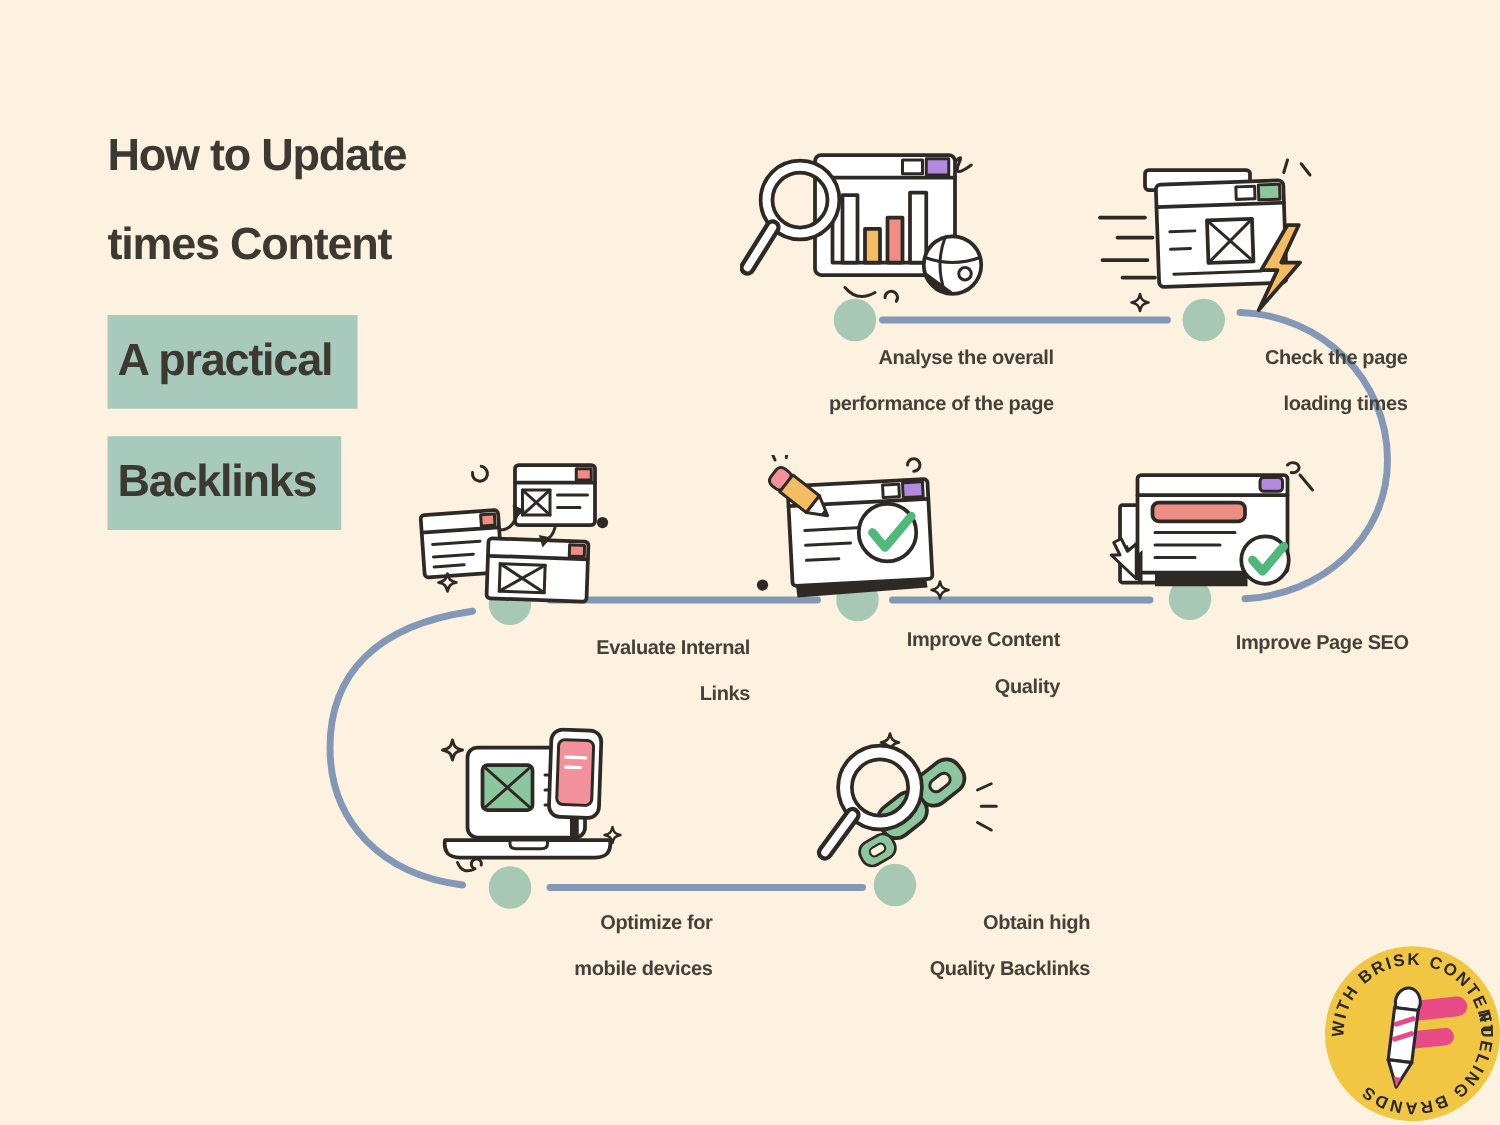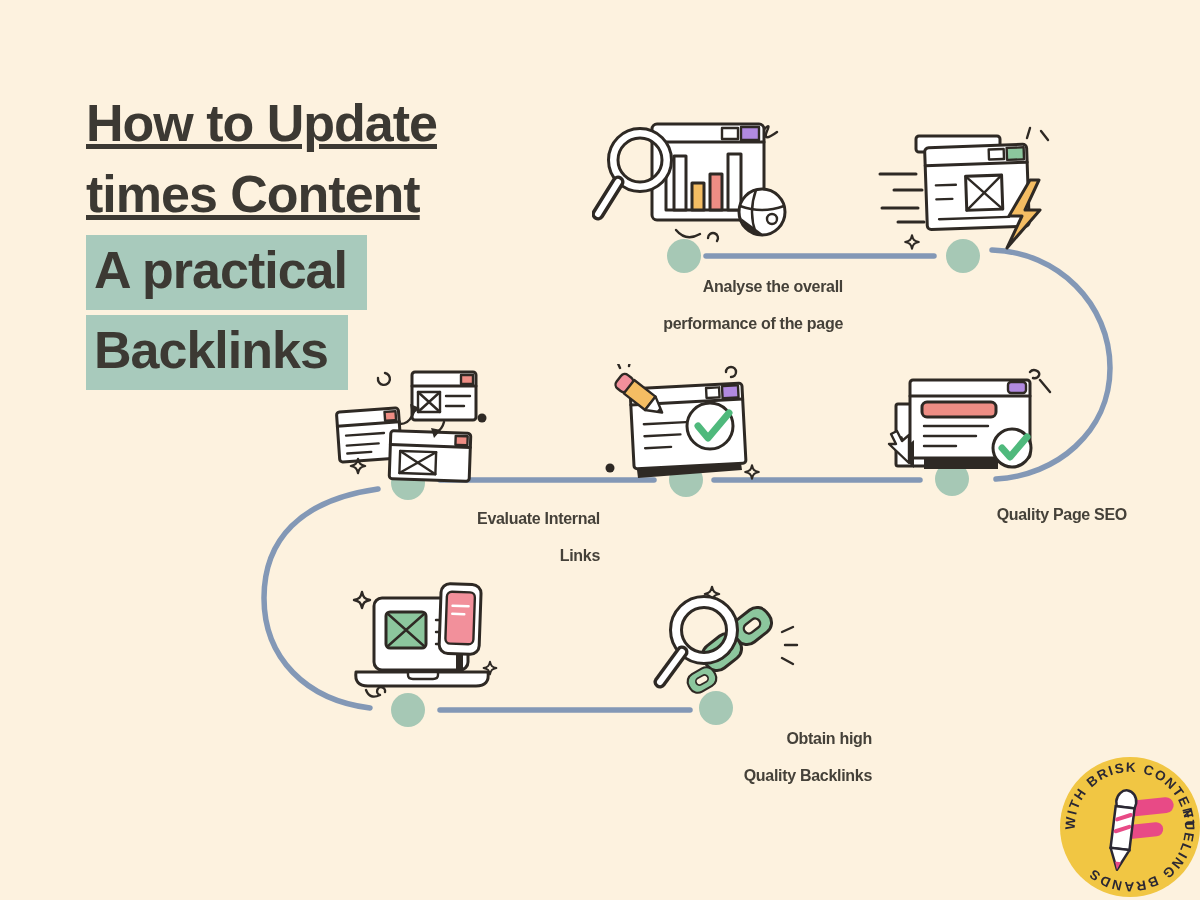--- a/index.html
+++ b/index.html
@@ -8,22 +8,22 @@
     --outline:#2e2924; --orange:#f4bd63; --coral:#ee8d84; --sage:#8cc69d;
     --check:#4fb97c; --purple:#b18ae0; --rose:#f2909b;
     --badge_yellow:#f1c643; --badge_pink:#e84a86; --badge_ink:#2b2833;
   }
   html,body{margin:0;padding:0;}
   body{width:1200px;height:900px;overflow:hidden;background:var(--background);
        font-family:"Liberation Sans", sans-serif;}
   .canvas{position:relative;width:1200px;height:900px;background:var(--background);}
 
   .title{position:absolute;left:86px;top:88px;}
-  .t-line{font-size:52px;line-height:71px;font-weight:700;color:var(--title_ink);letter-spacing:-1px;text-decoration:underline;}
-  .hl{display:inline-block;background:var(--highlight);padding:0 20px 4px 8px;margin-top:5px;}
+  .t-line{font-size:36px;line-height:71px;font-weight:700;color:var(--title_ink);letter-spacing:-1px;}
+  .hl{display:inline-block;background:var(--highlight);padding:0 20px 4px 8px;margin-top:22px;}
 
   .connector{position:absolute;left:0;top:0;}
   .connector path{stroke:var(--connector);stroke-width:5.5;fill:none;stroke-linecap:round;}
   .node{fill:var(--node);}
 
   .step-label{position:absolute;width:320px;text-align:right;white-space:pre-line;
     font-size:16px;line-height:37px;font-weight:700;color:var(--label_ink);letter-spacing:-0.3px;}
 
   .icon{position:absolute;}
   .s{stroke:var(--outline);stroke-width:3;stroke-linecap:round;stroke-linejoin:round;}
@@ -218,23 +218,29 @@
     <circle cx="56" cy="48" r="28" fill="none" stroke="#fff" stroke-width="10"></circle>
     <circle class="s f-none" cx="56" cy="48" r="33.5" stroke-width="3.5"></circle>
     <circle class="s f-none" cx="56" cy="48" r="22.5"></circle>
     <path d="M34 70 L12 100" stroke="var(--outline)" stroke-width="13" stroke-linecap="round" fill="none"></path>
     <path d="M34 70 L12 100" stroke="#fff" stroke-width="6" stroke-linecap="round" fill="none"></path>
     <path class="s s2 f-none" d="M134 50 l11 -5 M137 63 h12 M134 76 l11 6"></path>
   </svg>
 
   <div class="step-label" style="left:523px;top:268px;">Analyse the overall
 performance of the page</div>
-  <div class="step-label" style="left:807px;top:496px;">Quality Page SEO</div>
+  <div class="step-label" style="left:806px;top:268px;">Check the page
+loading times</div>
+  <div class="step-label" style="left:807px;top:496px;">Improve Page SEO</div>
+  <div class="step-label" style="left:528px;top:494px;">Improve Content
+Quality</div>
   <div class="step-label" style="left:280px;top:500px;">Evaluate Internal
 Links</div>
+  <div class="step-label" style="left:250px;top:720px;">Optimize for
+mobile devices</div>
   <div class="step-label" style="left:552px;top:720px;">Obtain high
 Quality Backlinks</div>
 
   <svg class="badge" width="148" height="148" viewBox="0 0 148 148">
     <circle cx="74" cy="74" r="70" fill="var(--badge_yellow)"></circle>
     <defs>
       <path id="badge-arc" d="M74,74 m-55,0 a55,55 0 1,1 110,0 a55,55 0 1,1 -110,0"></path>
     </defs>
     <text class="badge-text"><textPath href="#badge-arc" startOffset="25%" text-anchor="middle">WITH BRISK CONTENT</textPath></text>
     <text class="badge-text"><textPath href="#badge-arc" startOffset="66%" text-anchor="middle">FUELING BRANDS</textPath></text>

